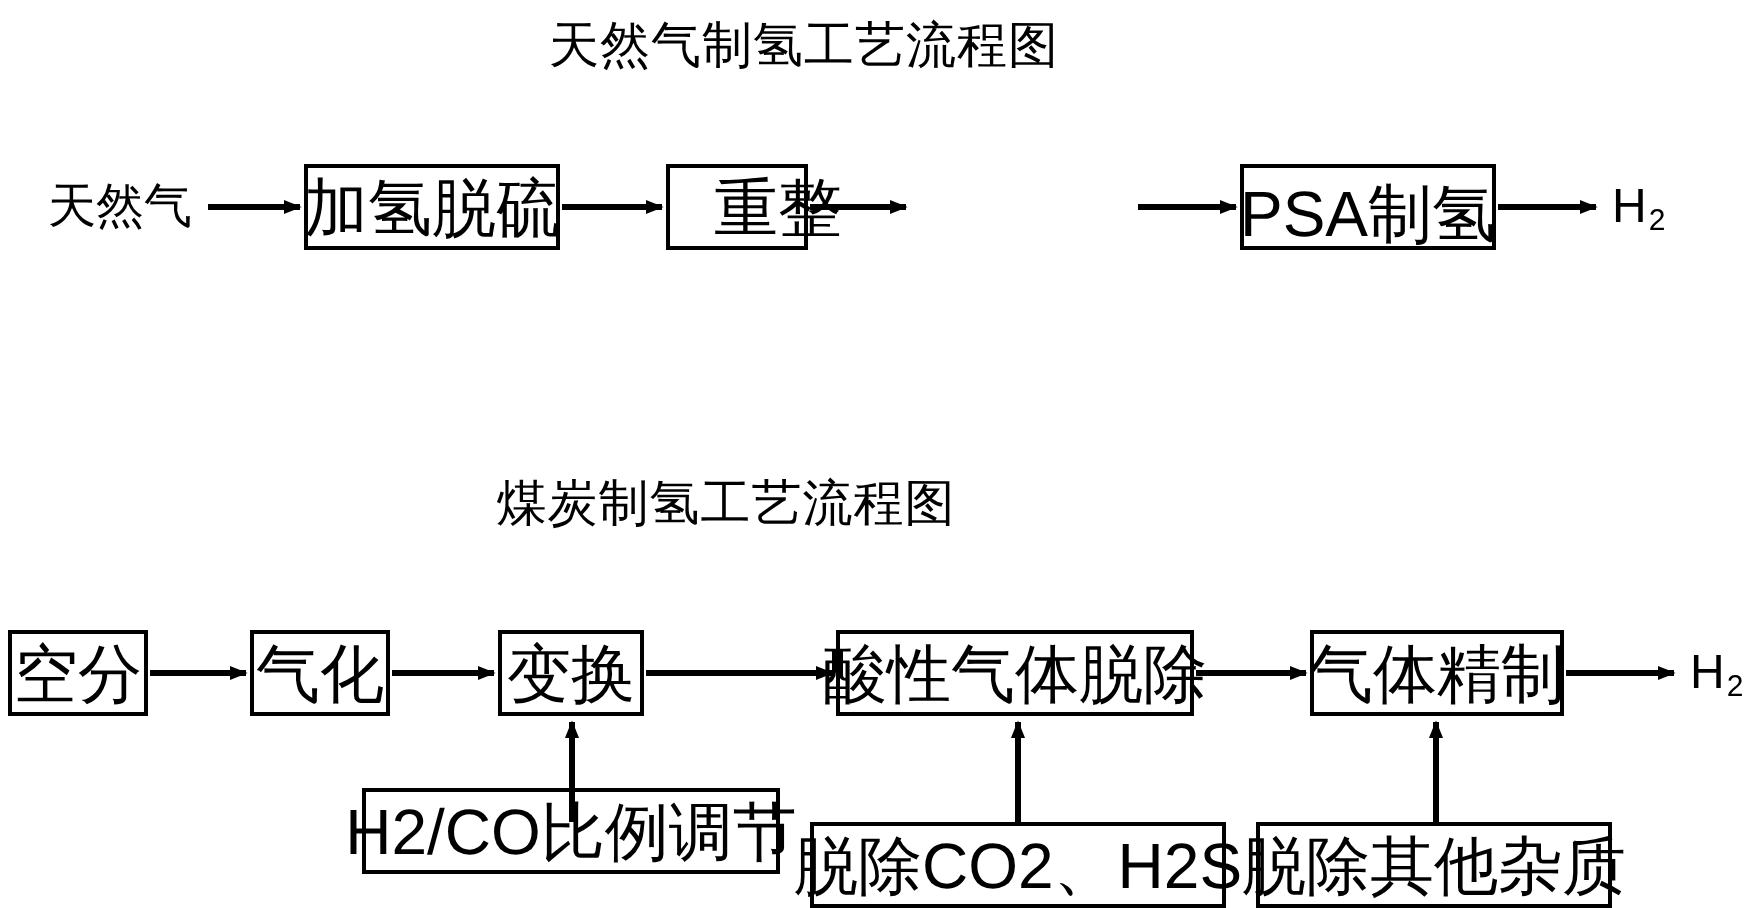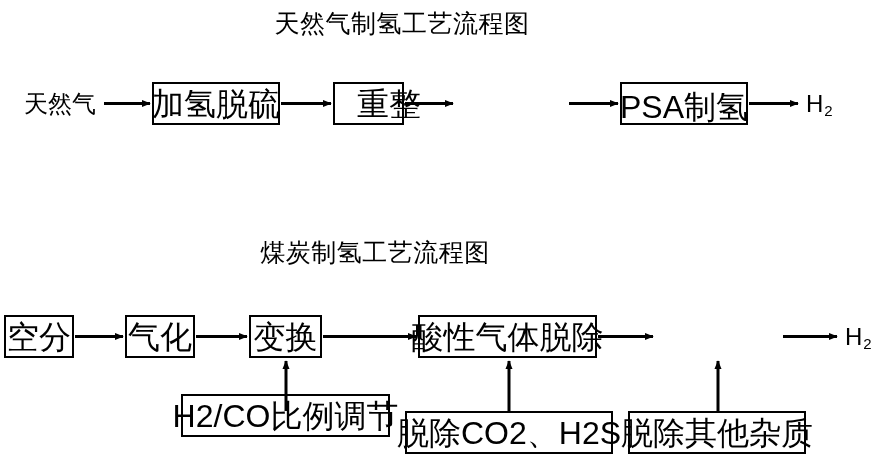--- a/index.html
+++ b/index.html
@@ -34,21 +34,20 @@
   #title-ng {
     left: 0;
     top: 8px;
     width: 726px;
     padding-left: 39px;
   }
   #title-coal {
     left: 0;
     top: 237px;
     width: 726px;
-    margin-left: 12px;
   }
   .node-box {
     position: absolute;
     box-sizing: border-box;
     border: 2.5px solid #000000;
     background: #ffffff;
     display: flex;
     align-items: center;
     justify-content: center;
     font-size: 32px;
@@ -119,20 +118,23 @@
   </div>
 
   <div class="node-box" id="coal-step-2" style="left:249px; top:315px; width:73px; height:43px;">
     <span>变换</span>
   </div>
 
   <div class="node-box" id="coal-step-3" style="left:418px; top:315px; width:179px; height:43px;">
     <span>酸性气体脱除</span>
   </div>
 
+  <div class="node-box" id="coal-step-4" style="left:655px; top:315px; width:127px; height:43px;">
+    <span>气体精制</span>
+  </div>
 
   <div class="plain-label" id="coal-output" style="left:845px; top:323px; height:28px;">
       <span>H</span>
       <sub>2</sub>
     </div>
 
   <div class="node-box" id="coal-anno-0" style="left:181px; top:394px; width:209px; height:43px;">
     <span>H2/CO比例调节</span>
   </div>
 

